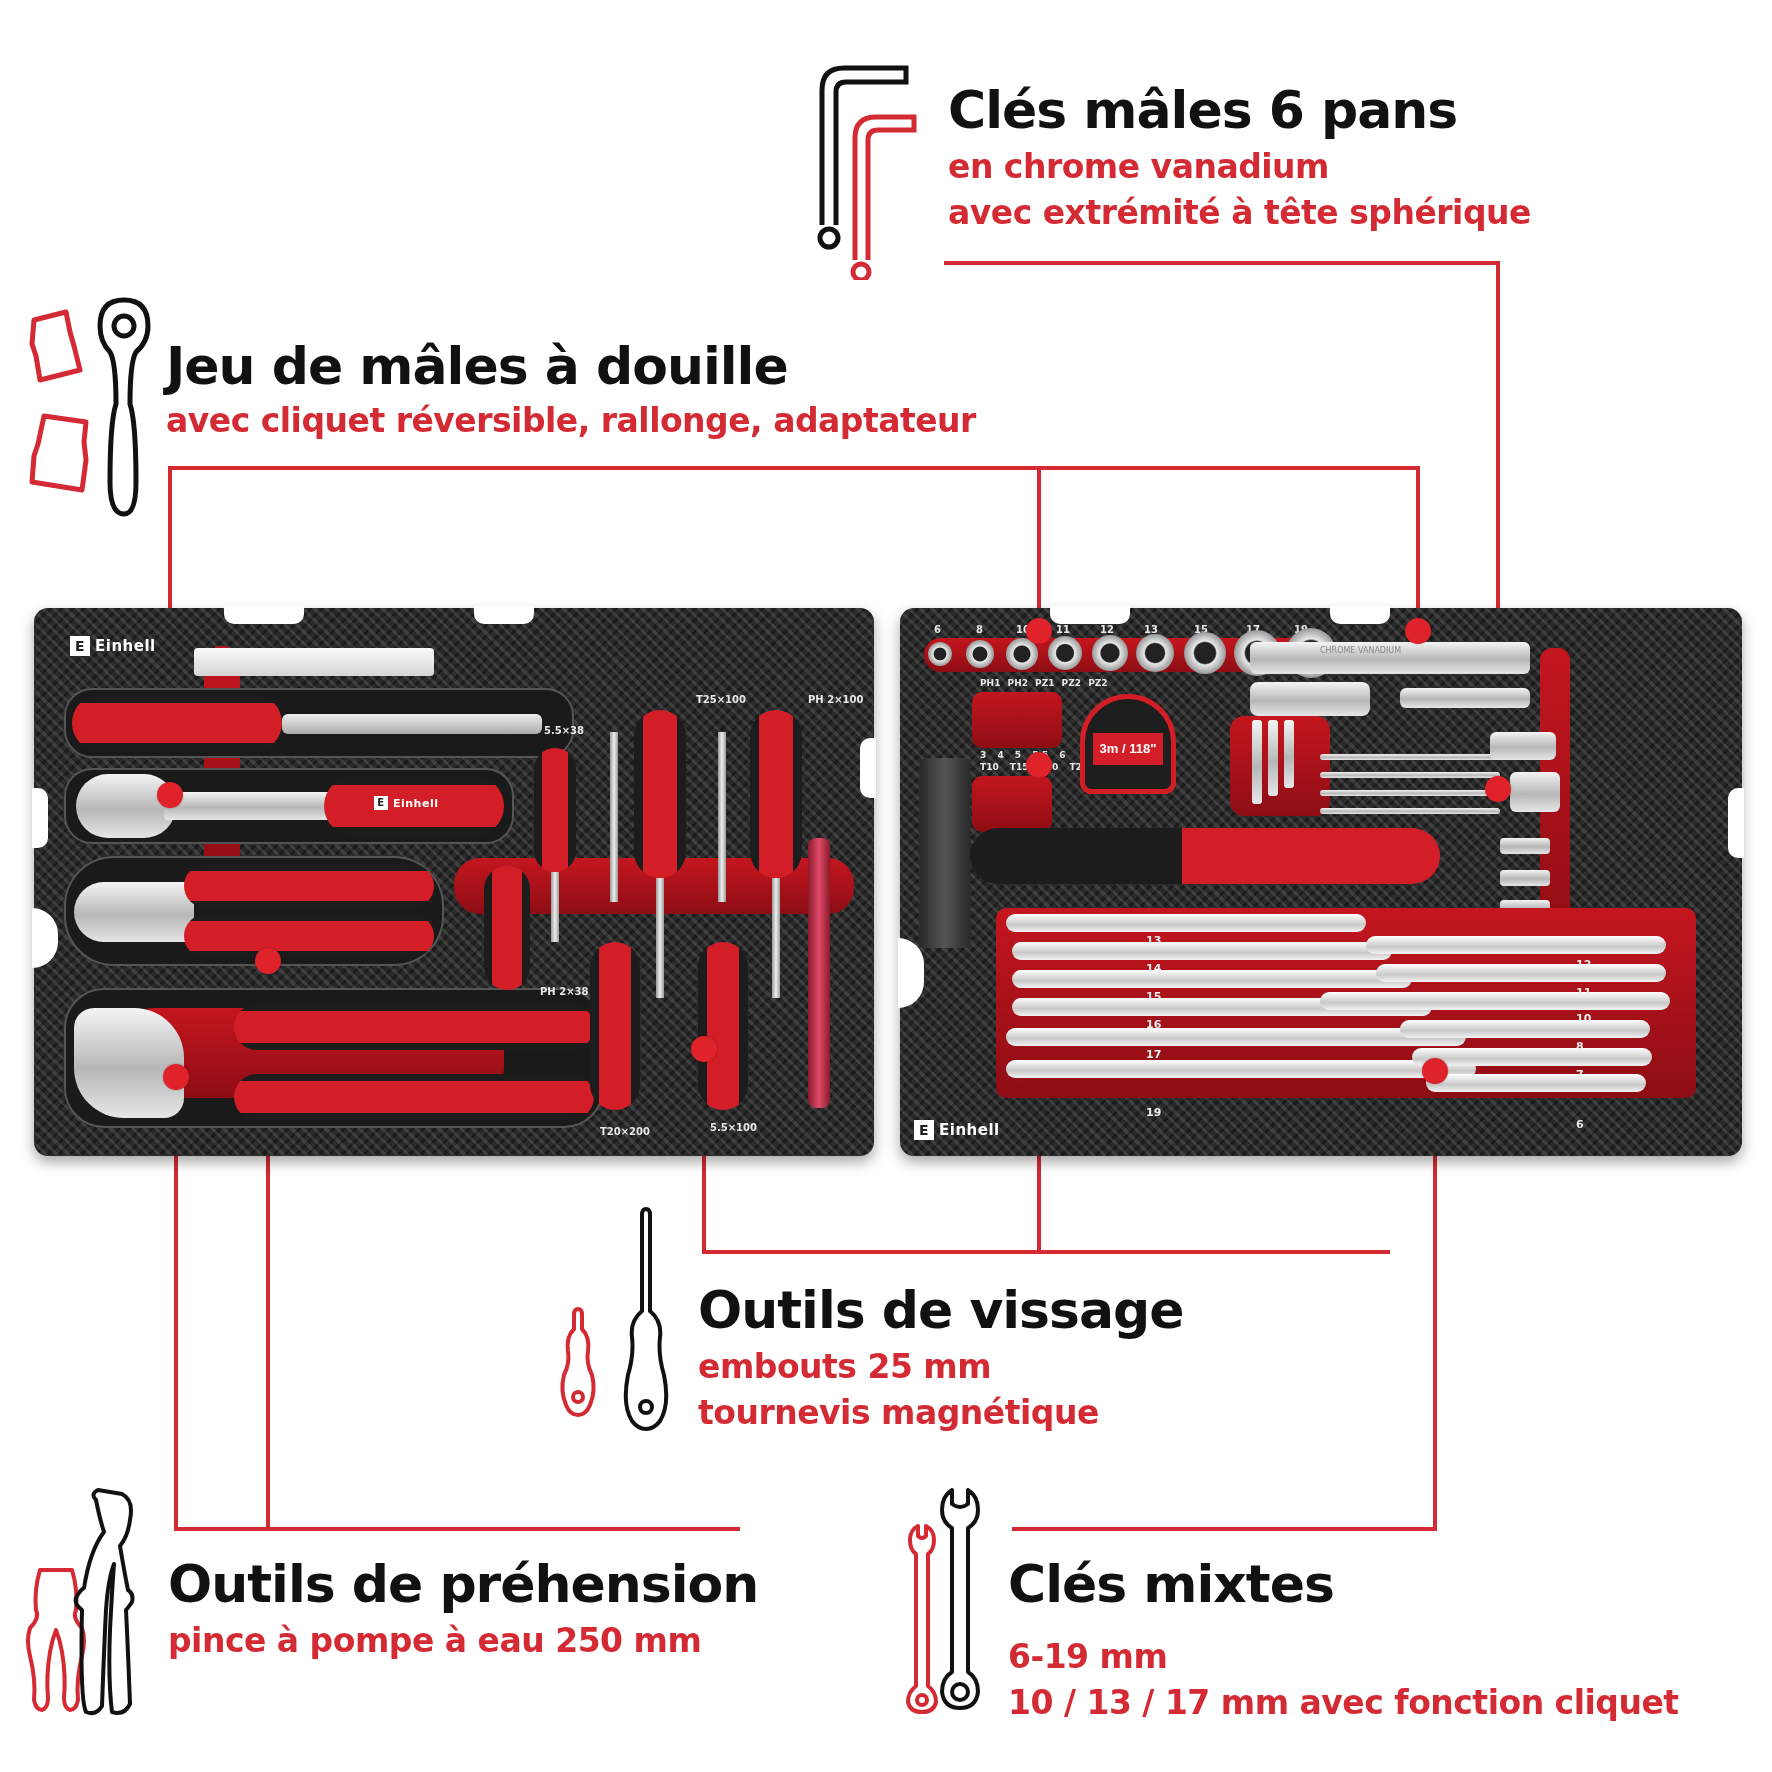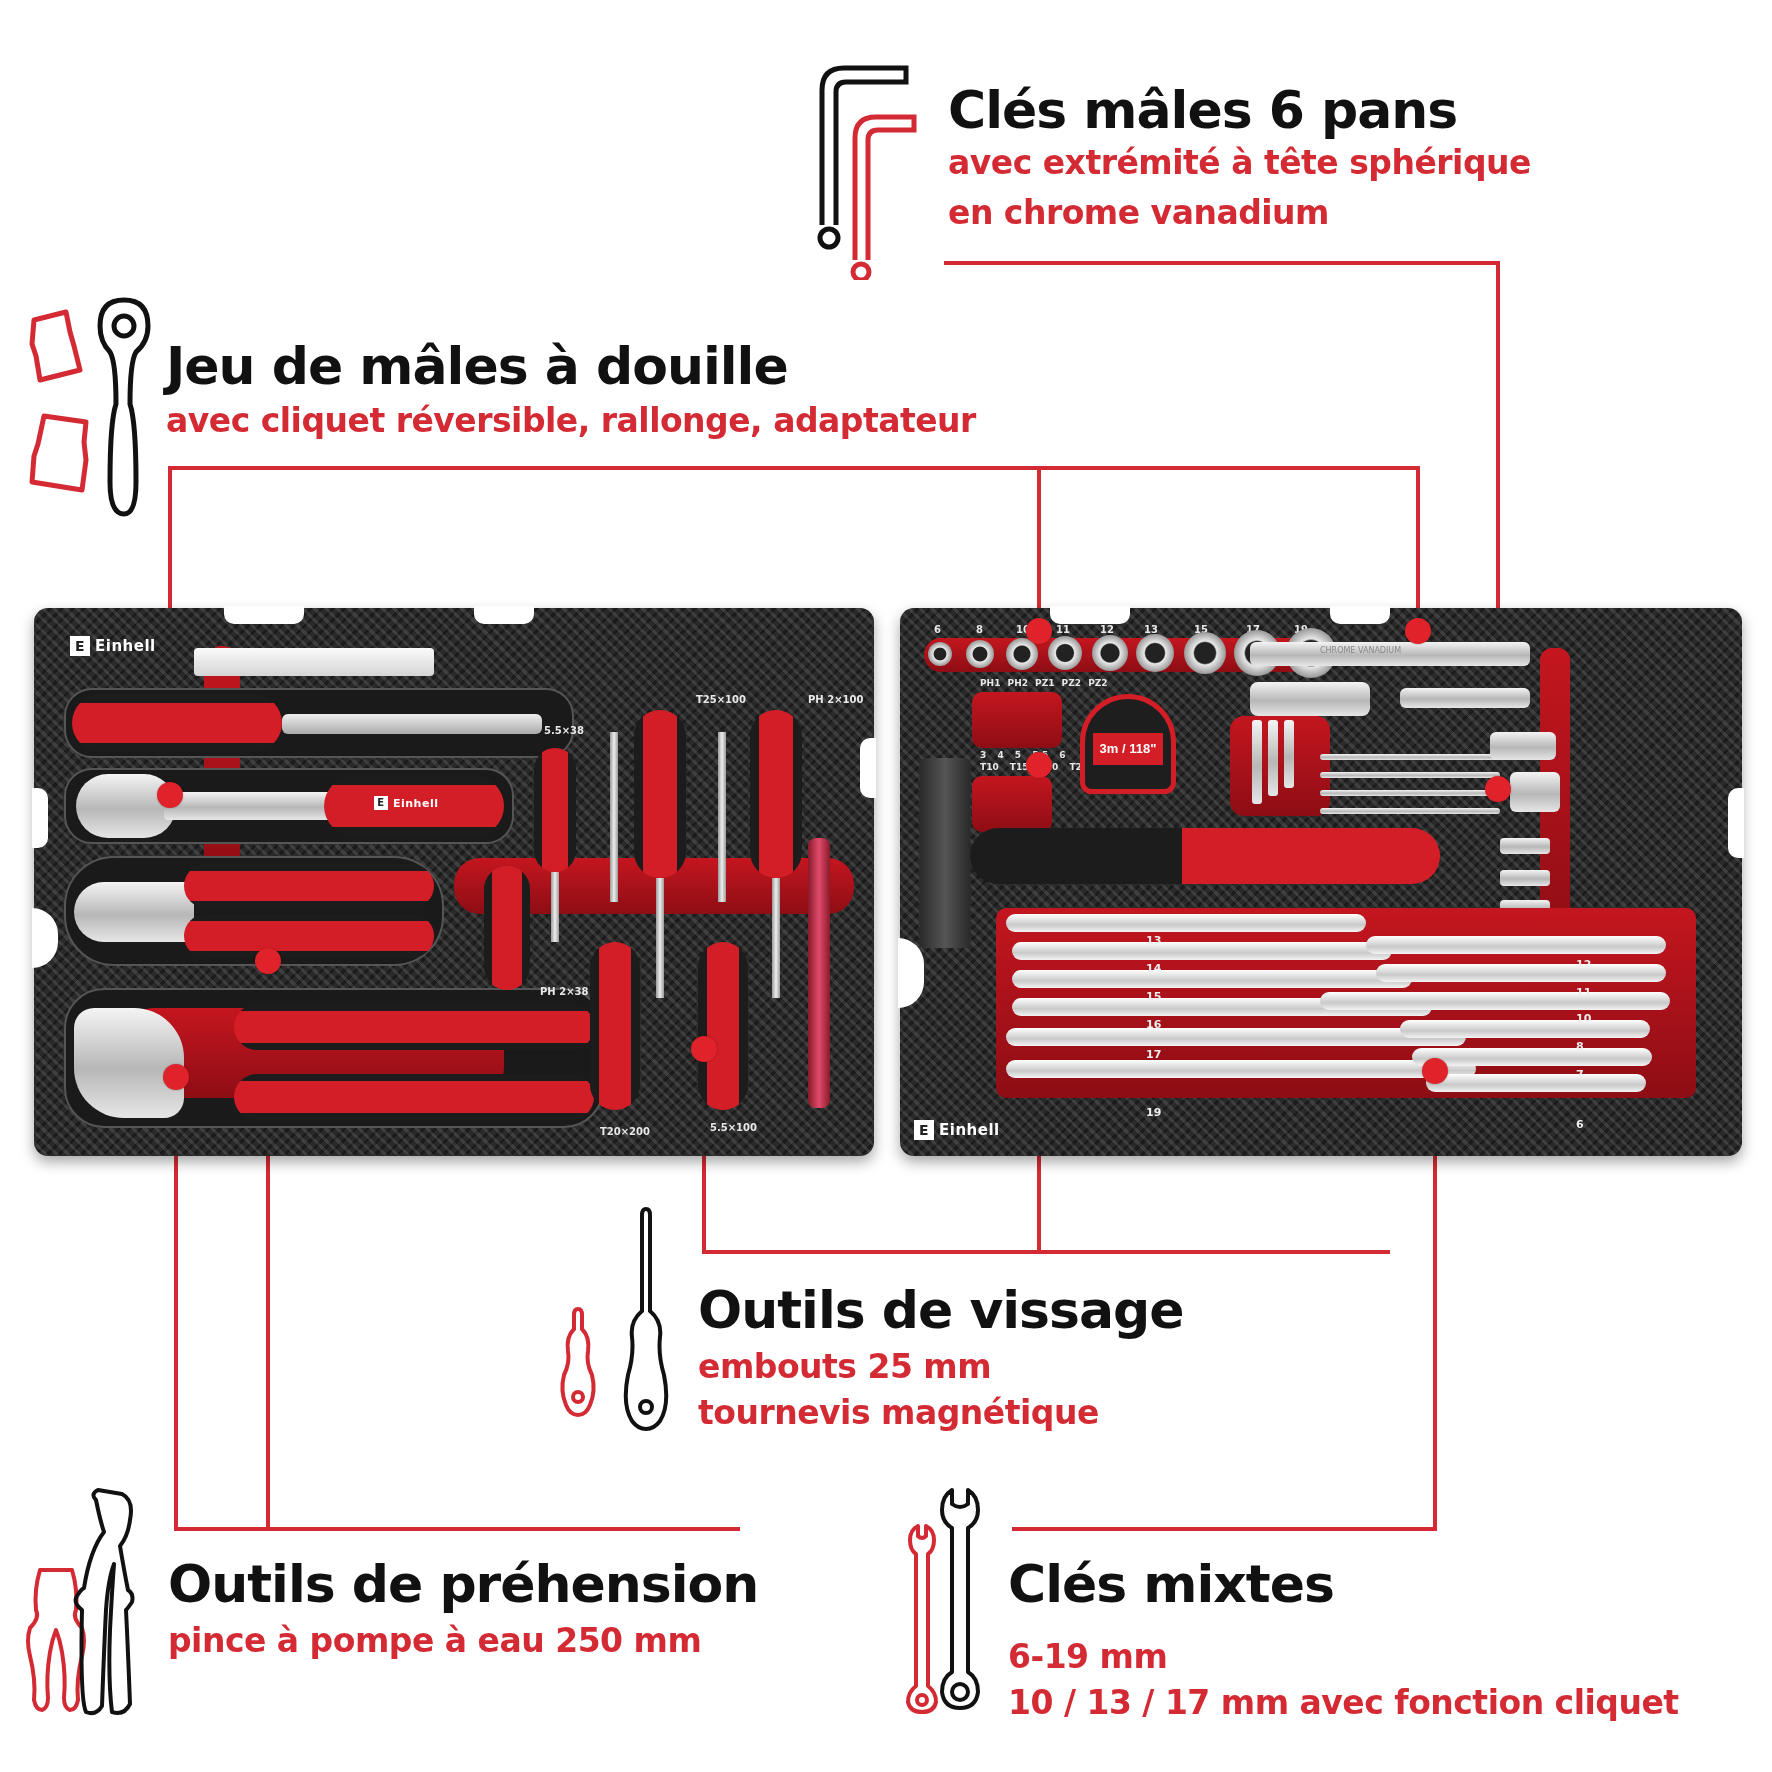--- a/index.html
+++ b/index.html
@@ -55,22 +55,22 @@
 <body>
 
 <svg class="icon" style="left:810px;top:60px" width="110" height="220" viewBox="0 0 110 220">
   <path d="M12 165 V30 Q12 8 34 8 H96 V22 H36 Q26 22 26 32 V165" fill="none" stroke="#111" stroke-width="5"></path>
   <circle cx="19" cy="178" r="9" fill="none" stroke="#111" stroke-width="5"></circle>
   <path d="M45 200 V78 Q45 57 66 57 H104 V70 H68 Q58 70 58 80 V200" fill="none" stroke="#d42a33" stroke-width="5"></path>
   <circle cx="51" cy="212" r="8" fill="none" stroke="#d42a33" stroke-width="5"></circle>
 </svg>
 <div class="callout" style="left:948px;top:80px">
   <div class="title">Clés mâles 6 pans</div>
+  <div class="sub" style="margin-top:4px">en chrome vanadium</div>
   <div class="sub">avec extrémité à tête sphérique</div>
-  <div class="sub" style="margin-top:4px">en chrome vanadium</div>
 </div>
 
 <svg class="icon" style="left:22px;top:292px" width="130" height="230" viewBox="0 0 130 230">
   <path d="M12 28 L44 20 L48 40 L52 54 L58 78 L18 88 L14 64 L10 52 Z" fill="none" stroke="#d42a33" stroke-width="5" stroke-linejoin="round"></path>
   <path d="M22 124 L64 130 L62 150 L64 168 L60 198 L10 190 L12 164 L16 152 Z" fill="none" stroke="#d42a33" stroke-width="5" stroke-linejoin="round"></path>
   <path d="M102 8 Q126 8 126 34 Q126 50 114 60 Q108 70 108 112 Q114 130 114 190 Q114 222 102 222 Q88 222 88 190 Q88 130 94 112 Q94 70 88 60 Q78 50 78 34 Q78 8 102 8 Z" fill="none" stroke="#111" stroke-width="5"></path>
   <circle cx="102" cy="34" r="10" fill="none" stroke="#111" stroke-width="5"></circle>
 </svg>
 <div class="callout" style="left:166px;top:336px">
   <div class="title">Jeu de mâles à douille</div>
@@ -199,21 +199,21 @@
 
   <div class="redwell" style="left:330px;top:108px;width:100px;height:100px;border-radius:14px"></div>
   <div class="chrome" style="left:352px;top:112px;width:10px;height:84px;border-radius:3px"></div>
   <div class="chrome" style="left:368px;top:112px;width:10px;height:76px;border-radius:3px"></div>
   <div class="chrome" style="left:384px;top:112px;width:10px;height:68px;border-radius:3px"></div>
   <div class="chrome" style="left:420px;top:146px;width:180px;height:6px;border-radius:3px"></div>
   <div class="chrome" style="left:420px;top:164px;width:180px;height:6px;border-radius:3px"></div>
   <div class="chrome" style="left:420px;top:182px;width:180px;height:6px;border-radius:3px"></div>
   <div class="chrome" style="left:420px;top:200px;width:180px;height:6px;border-radius:3px"></div>
 
-  <div class="chrome" style="left:350px;top:34px;width:280px;height:24px;border-radius:6px">
+  <div class="chrome" style="left:350px;top:34px;width:280px;height:32px;border-radius:6px">
     <span style="position:absolute;left:70px;top:4px;font-size:8px;color:#888;font-family:'DejaVu Sans',sans-serif">CHROME VANADIUM</span>
   </div>
   <div class="chrome" style="left:350px;top:74px;width:120px;height:34px;border-radius:8px"></div>
   <div class="chrome" style="left:500px;top:80px;width:130px;height:20px;border-radius:6px"></div>
   <div class="redwell" style="left:640px;top:40px;width:30px;height:300px;border-radius:12px"></div>
   <div class="chrome" style="left:590px;top:124px;width:66px;height:28px;border-radius:6px"></div>
   <div class="chrome" style="left:610px;top:164px;width:50px;height:40px;border-radius:6px"></div>
   <div class="chrome" style="left:600px;top:230px;width:50px;height:16px;border-radius:4px"></div>
   <div class="chrome" style="left:600px;top:262px;width:50px;height:16px;border-radius:4px"></div>
   <div class="chrome" style="left:600px;top:292px;width:50px;height:16px;border-radius:4px"></div>

